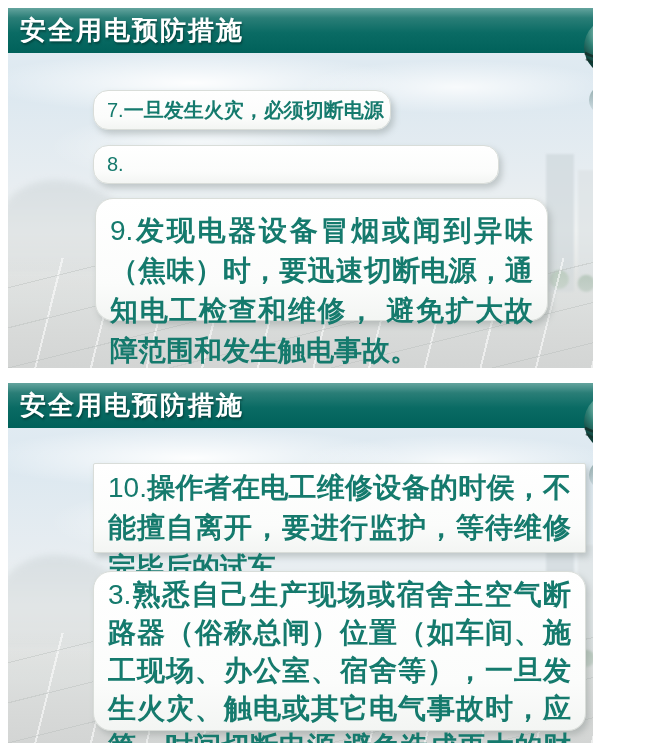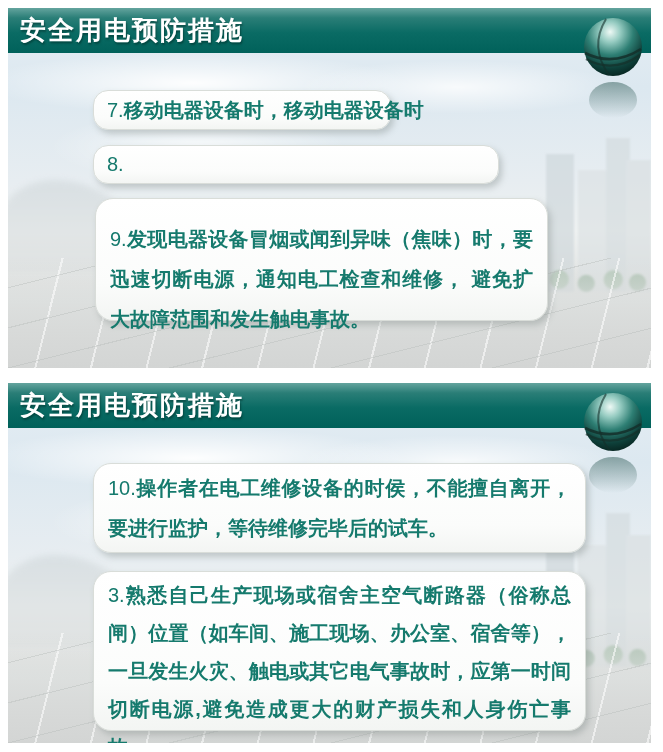--- a/index.html
+++ b/index.html
@@ -1,19 +1,19 @@
 <!DOCTYPE html>
 <html><head>
 <meta charset="utf-8">
 <style>
   * { margin:0; padding:0; box-sizing:border-box; }
   html,body { background:#ffffff; }
   body { font-family:"Liberation Sans", sans-serif; }
   #page {
-    position:relative; width:663px; height:752px; background:#ffffff;
+    position:relative; width:593px; height:752px; background:#ffffff;
     overflow:hidden; margin:0;
   }
   .slide {
     position:absolute; left:8px; width:643px; height:360px;
     overflow:hidden; background:linear-gradient(180deg,#e6eef4 0%,#dce8f0 22%,#e7edf1 48%,#eef1f1 62%,#e3e5e4 75%,#d9dbda 100%);
   }
   .slide1 { top:8px; }
   .slide2 { top:383px; }
 
   
@@ -74,26 +74,26 @@
 
   
   .tip-box {
     position:absolute; z-index:3;
     background:linear-gradient(180deg,#ffffff 0%,#fbfcfb 70%,#f3f5f3 100%);
     border:1px solid #d9ddd9; border-radius:15px;
     box-shadow:3px 4px 6px rgba(125,138,133,.38);
     color:#157a6d; font-weight:bold;
   }
   .tip-single { display:flex; align-items:center; padding:0 13px; font-size:20px; white-space:nowrap; }
-  .tip-multi  { padding:20px 14px; font-size:20px; text-align:justify; }
+  .tip-multi  { padding:12px 14px; font-size:28px; text-align:justify; }
   .tip-num { font-weight:normal; letter-spacing:0px; }
   .box7  { left:85px; top:82px;  width:298px; height:40px; }
   .box8  { left:85px; top:137px; width:406px; height:39px; }
   .box9  { left:87px; top:190px; width:453px; height:123px; line-height:40px; border-radius:18px; }
-  .box10 { left:85px; top:80px;  width:493px; height:90px;  line-height:40px; padding-top:4px; border-radius:18px; }
+  .box10 { left:85px; top:80px;  width:493px; height:90px;  line-height:40px; padding-top:4px; border-radius:2px; }
   .box11 { left:85px; top:188px; width:493px; height:160px; line-height:38px; padding-top:4px; border-radius:18px; }
 </style>
 </head>
 <body>
 
 <div id="page">
 
   <div class="slide slide1">
     <div class="cloud c1"></div>
     <div class="cloud c2"></div>
@@ -128,21 +128,21 @@
       </defs>
       <ellipse cx="31" cy="86" rx="24" ry="18" fill="url(#reflA)"></ellipse>
       <circle cx="31" cy="33" r="29" fill="url(#sphA)"></circle>
       <path d="M3 39 Q 31 53 59 35" stroke="#142f2a" stroke-width="2.6" fill="none" opacity="0.85"></path>
       <path d="M4 45 Q 31 60 58 41" stroke="#142f2a" stroke-width="2.2" fill="none" opacity="0.7"></path>
       <path d="M24 5 Q 7 33 27 61" stroke="#142f2a" stroke-width="2" fill="none" opacity="0.6"></path>
     </svg>
 
     <div class="tip-box tip-single box7">
       <span class="tip-num">7.</span>
-        <span>移动电器设备时，移动电器设备时</span>
+        <span>一旦发生火灾，必须切断电源</span>
     </div>
     <div class="tip-box tip-single box8">
       <span class="tip-num">8.</span>
     </div>
     <div class="tip-box tip-multi box9">
       <span class="tip-num">9.</span><span>发现电器设备冒烟或闻到异味（焦味）时，要迅速切断电源，通知电工检查和维修， 避免扩大故障范围和发生触电事故。</span>
     </div>
   </div>
 
   <div class="slide slide2">

